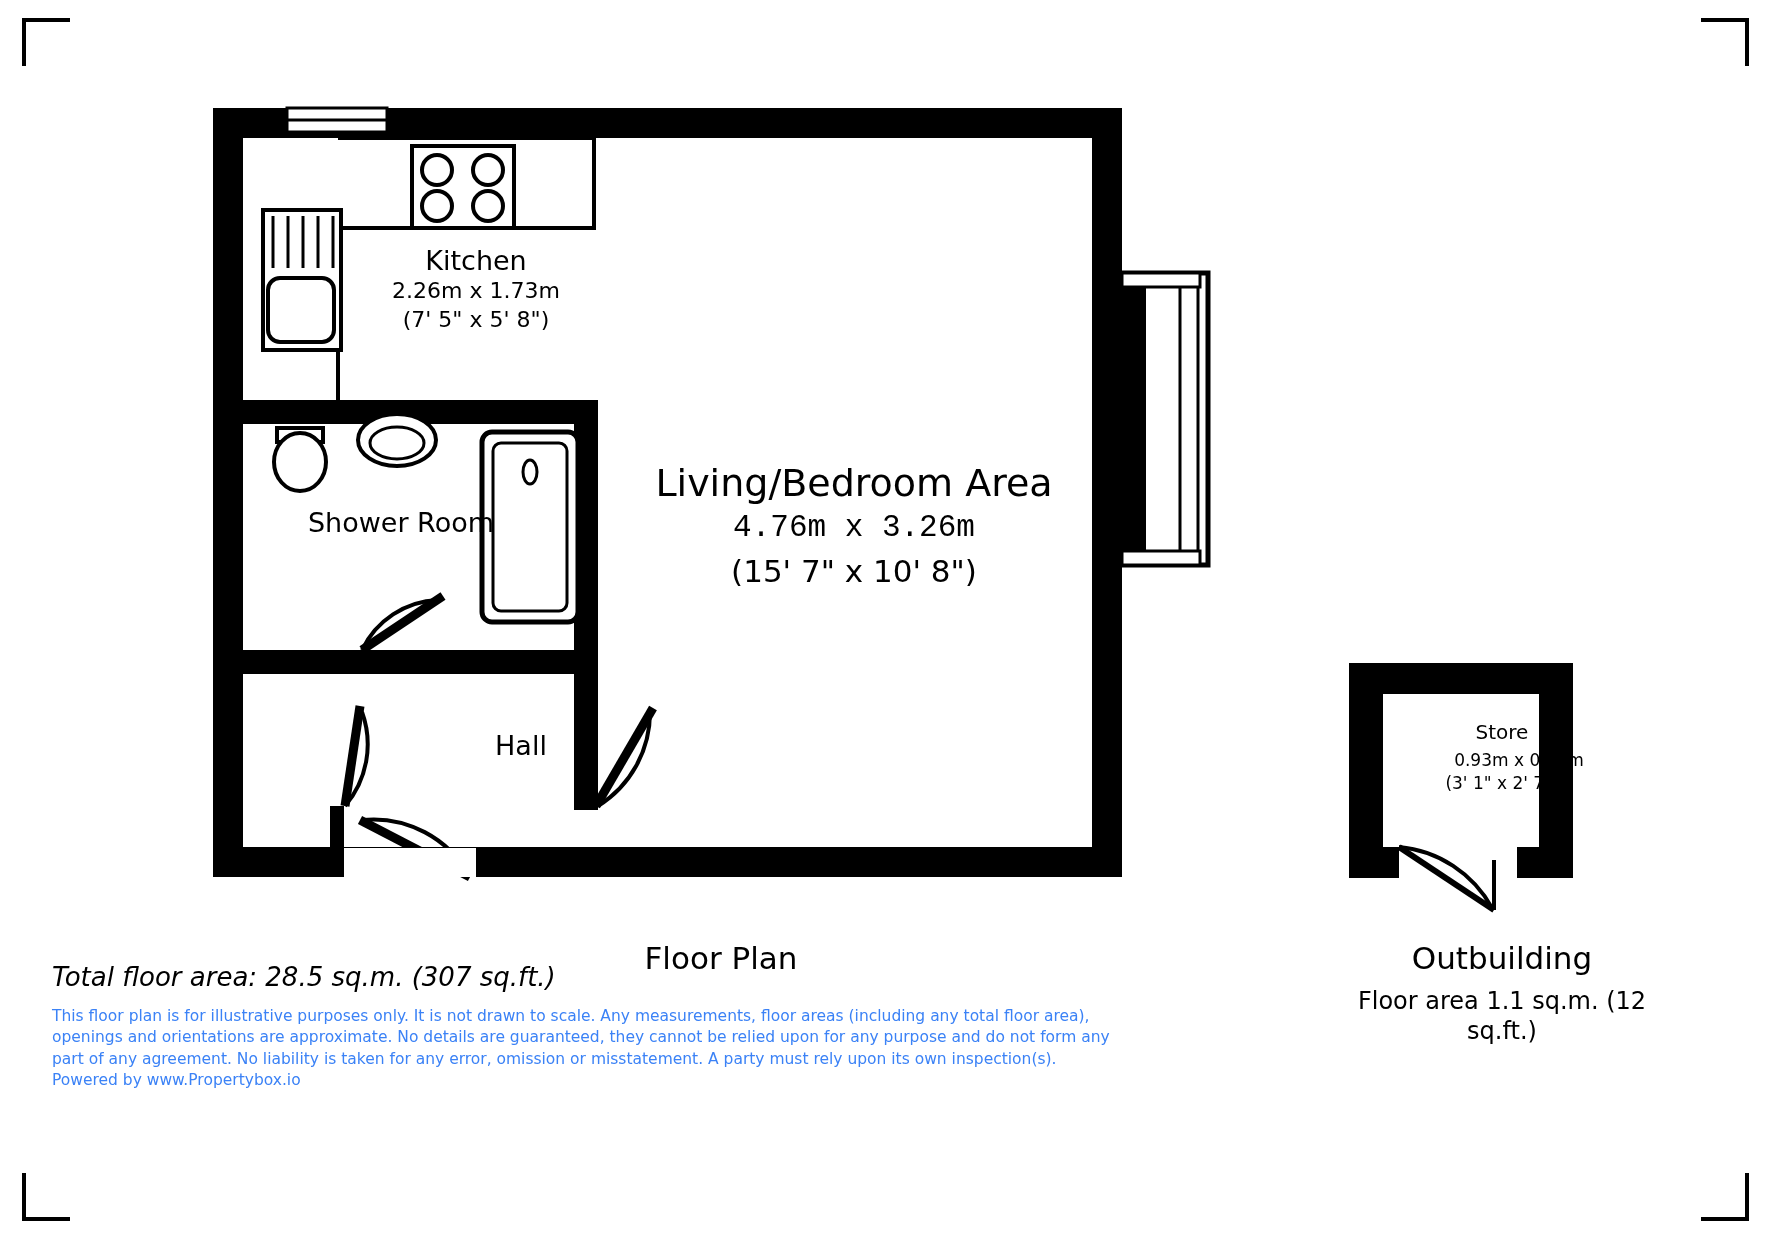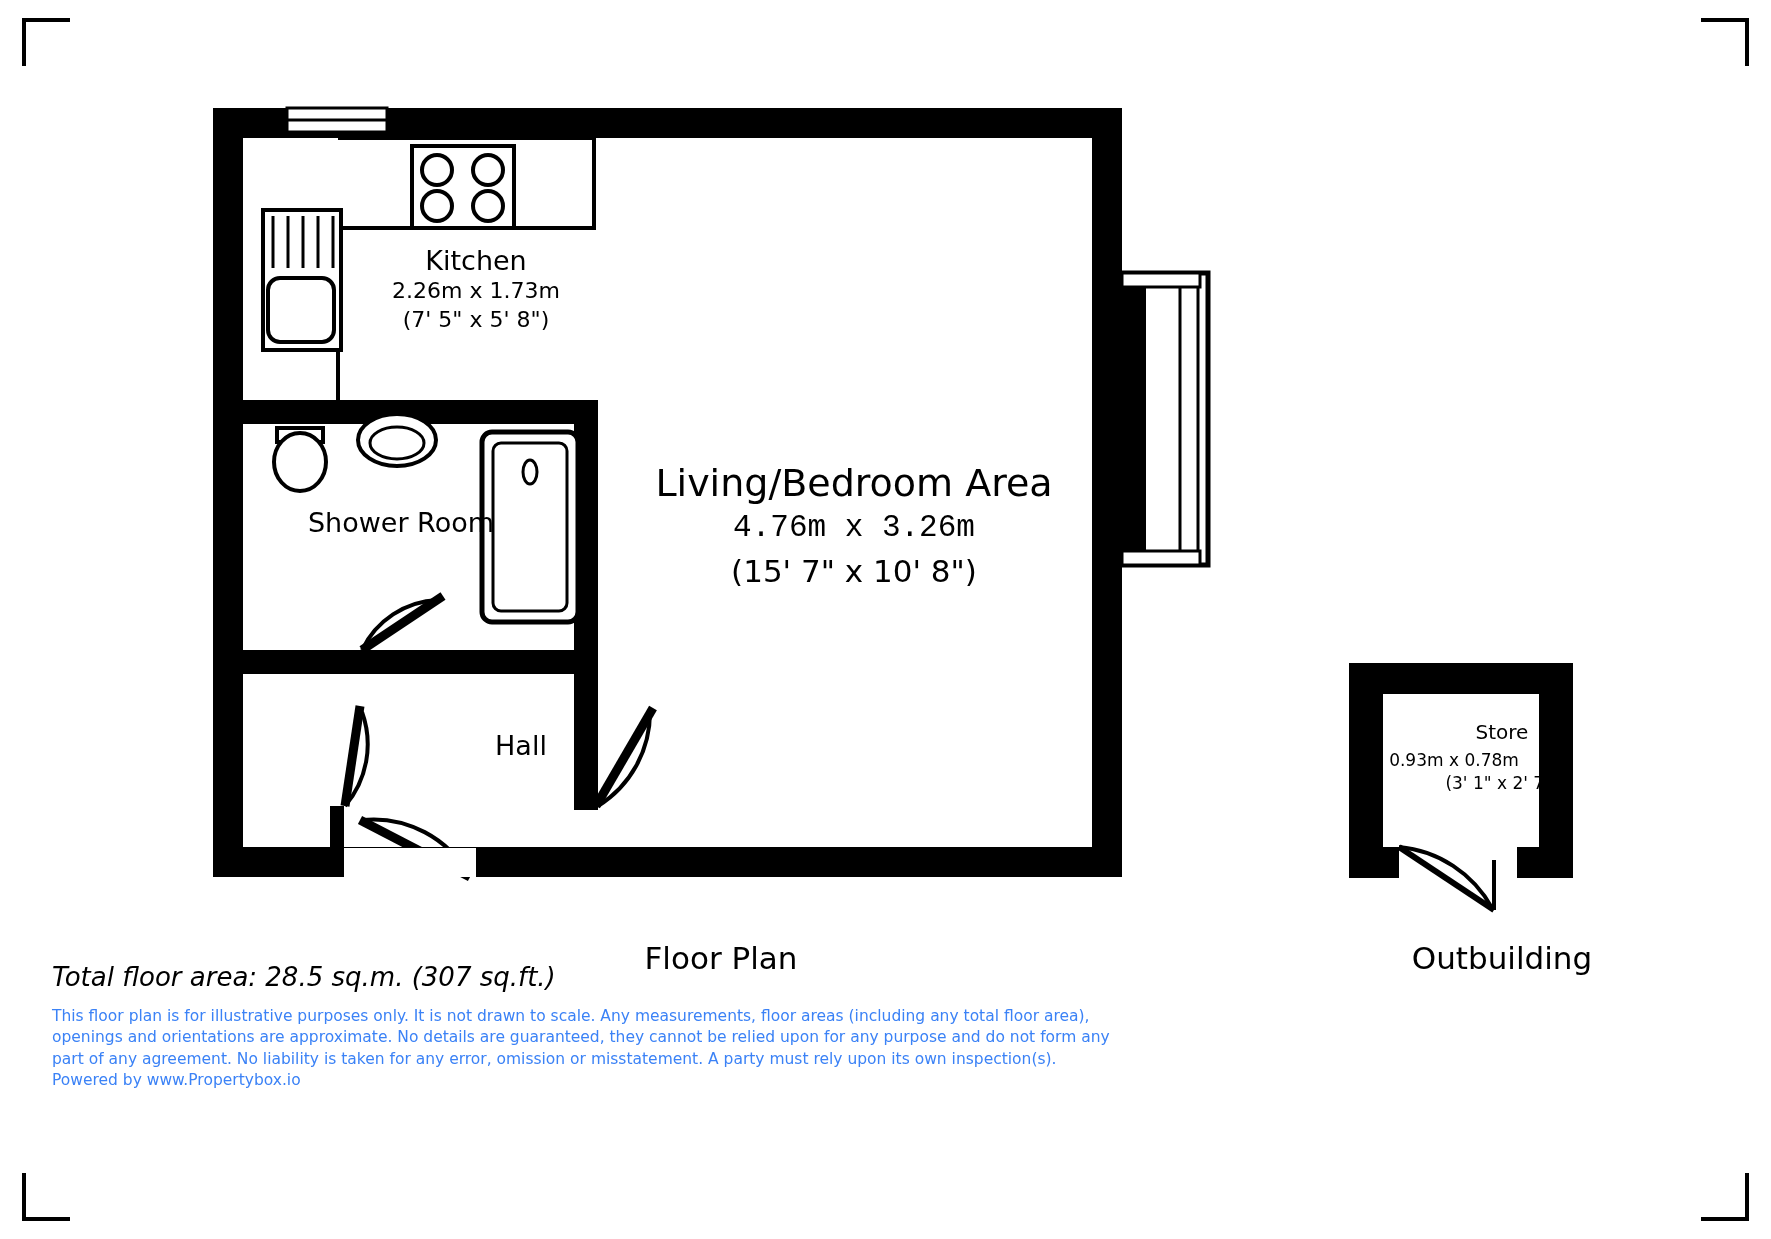--- a/index.html
+++ b/index.html
@@ -220,24 +220,25 @@
 
   <div class="txt big-room-name" style="left:560px; top:461px; width:506px;">Living/Bedroom Area</div>
 
   <div class="txt room-name" style="left:200px; top:507px; width:320px;">Shower Room</div>
   <div class="txt big-room-dims" style="left:560px; top:510px; width:506px;font-family:Liberation Mono, monospace;">4.76m x 3.26m</div>
   <div class="txt big-room-dims" style="left:560px; top:553px; width:506px;">(15' 7" x 10' 8")</div>
 
   <div class="txt room-name" style="left:380px; top:730px; width:200px;">Hall</div>
 
   <div class="txt small-room-name" style="left:1381px; top:721px; width:160px;">Store</div>
-  <div class="txt small-room-dims" style="left:1323px; top:750px; width:180px;">0.93m x 0.78m</div>
+  <div class="txt small-room-dims" style="left:1388px; top:750px; width:180px;">0.93m x 0.78m</div>
   <div class="txt small-room-dims" style="left:1371px; top:773px; width:180px;">(3' 1" x 2' 7")</div>
 
   <div class="txt caption-title" style="left:480px; top:940px; width:400px;text-align:center;">Floor Plan</div>
 
   <div class="txt caption-title" style="left:1261px; top:940px; width:400px;">Outbuilding</div>
+  <div class="txt caption-sub" style="left:1301px; top:986px; width:320px;">Floor area 1.1 sq.m. (12 sq.ft.)</div>
 
   <div class="total-area">Total floor area: 28.5 sq.m. (307 sq.ft.)</div>
 
   <div class="disclaimer">This floor plan is for illustrative purposes only. It is not drawn to scale. Any measurements, floor areas (including any total floor area), openings and orientations are approximate. No details are guaranteed, they cannot be relied upon for any purpose and do not form any part of any agreement. No liability is taken for any error, omission or misstatement. A party must rely upon its own inspection(s). Powered by www.Propertybox.io</div>
 
 </div>
 
 </body></html>

